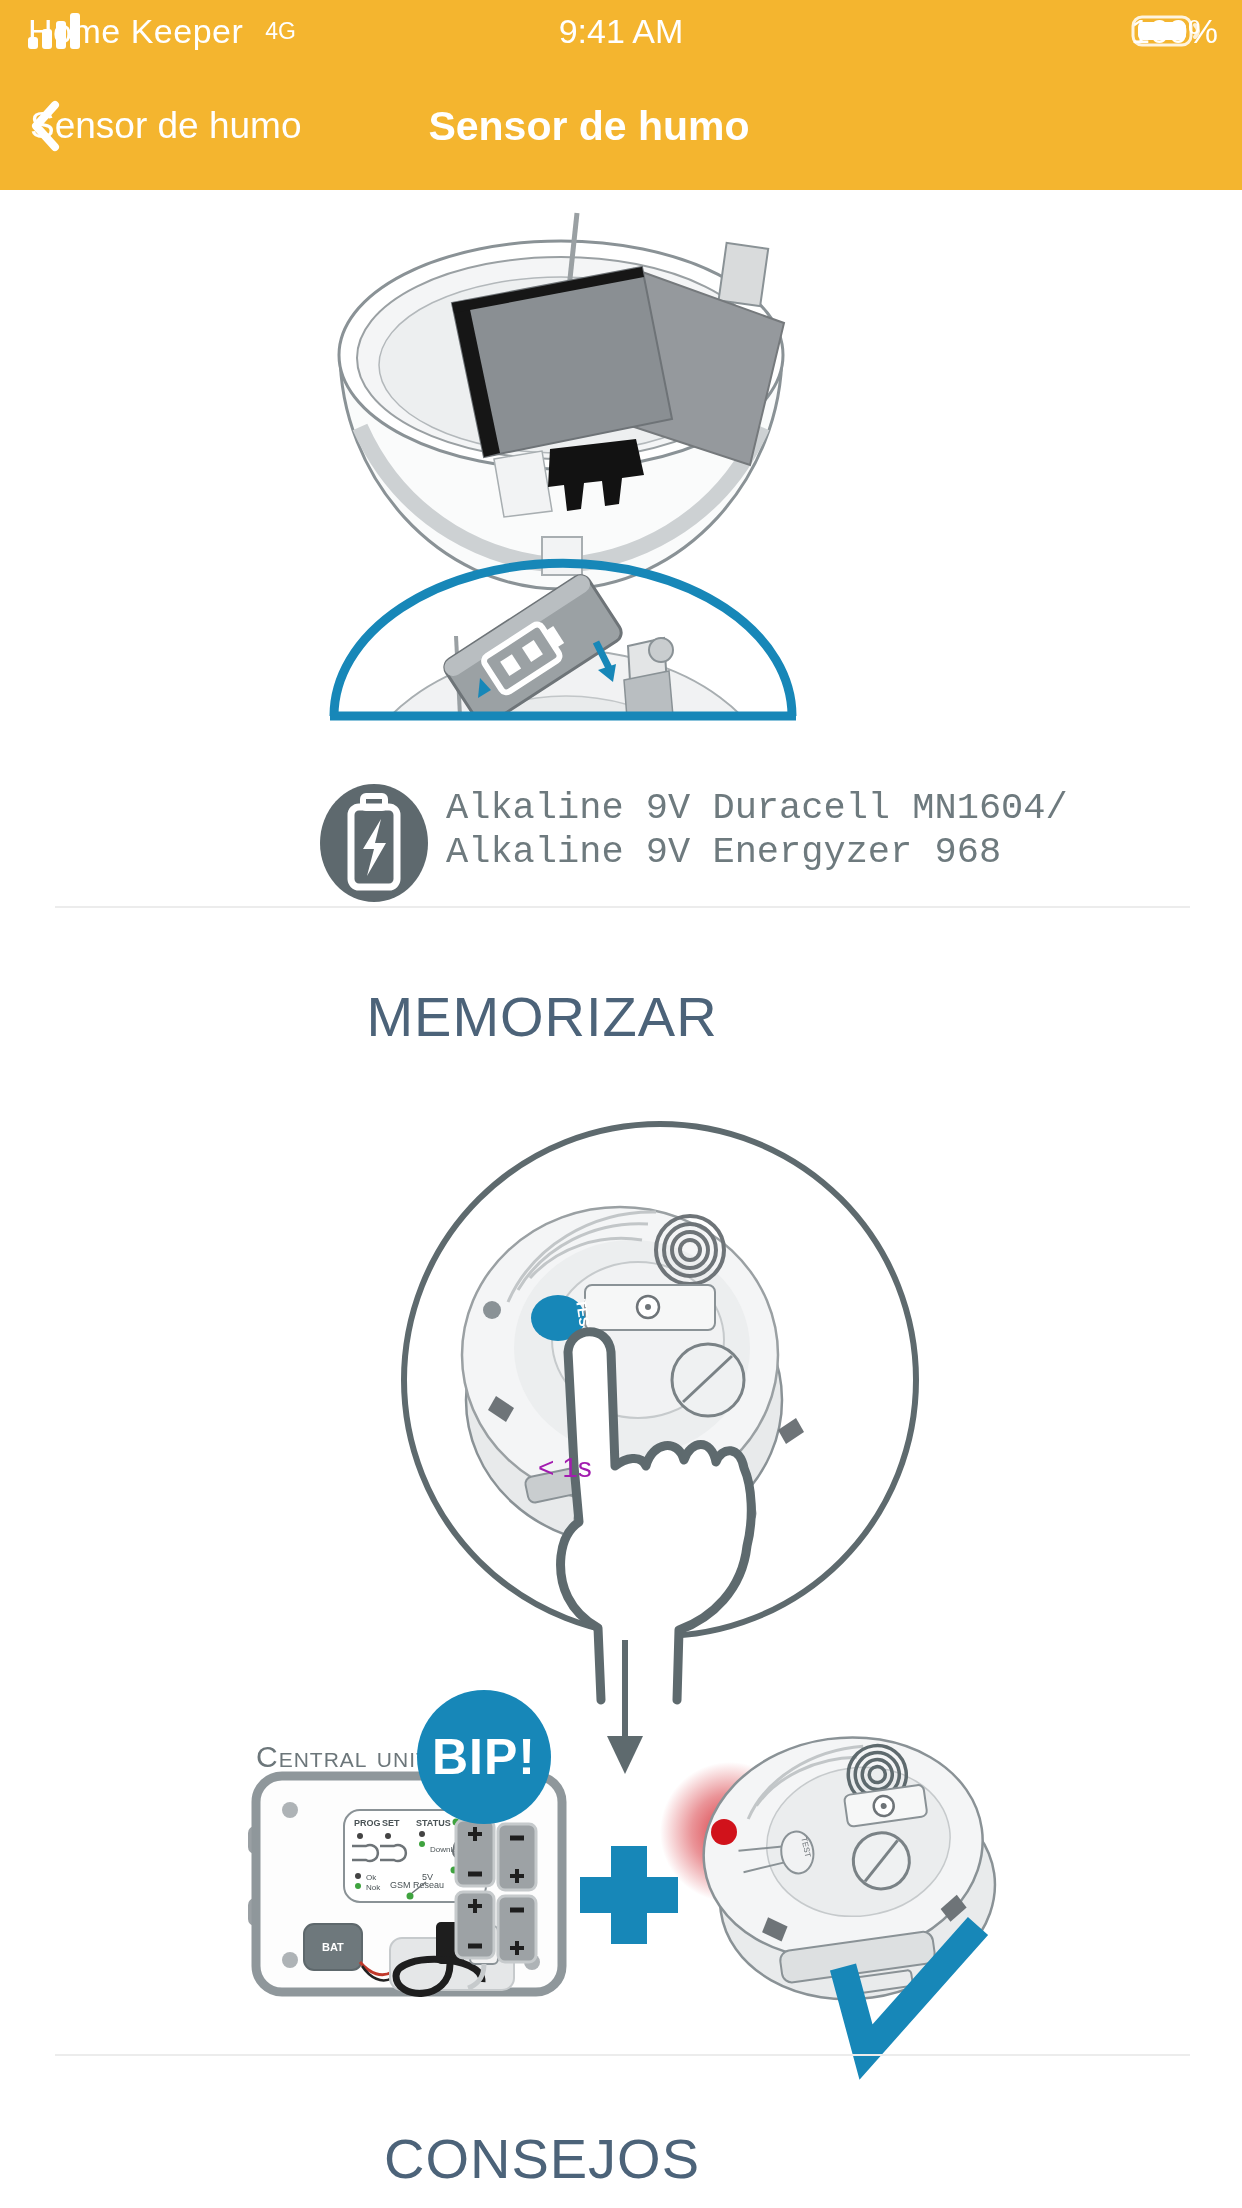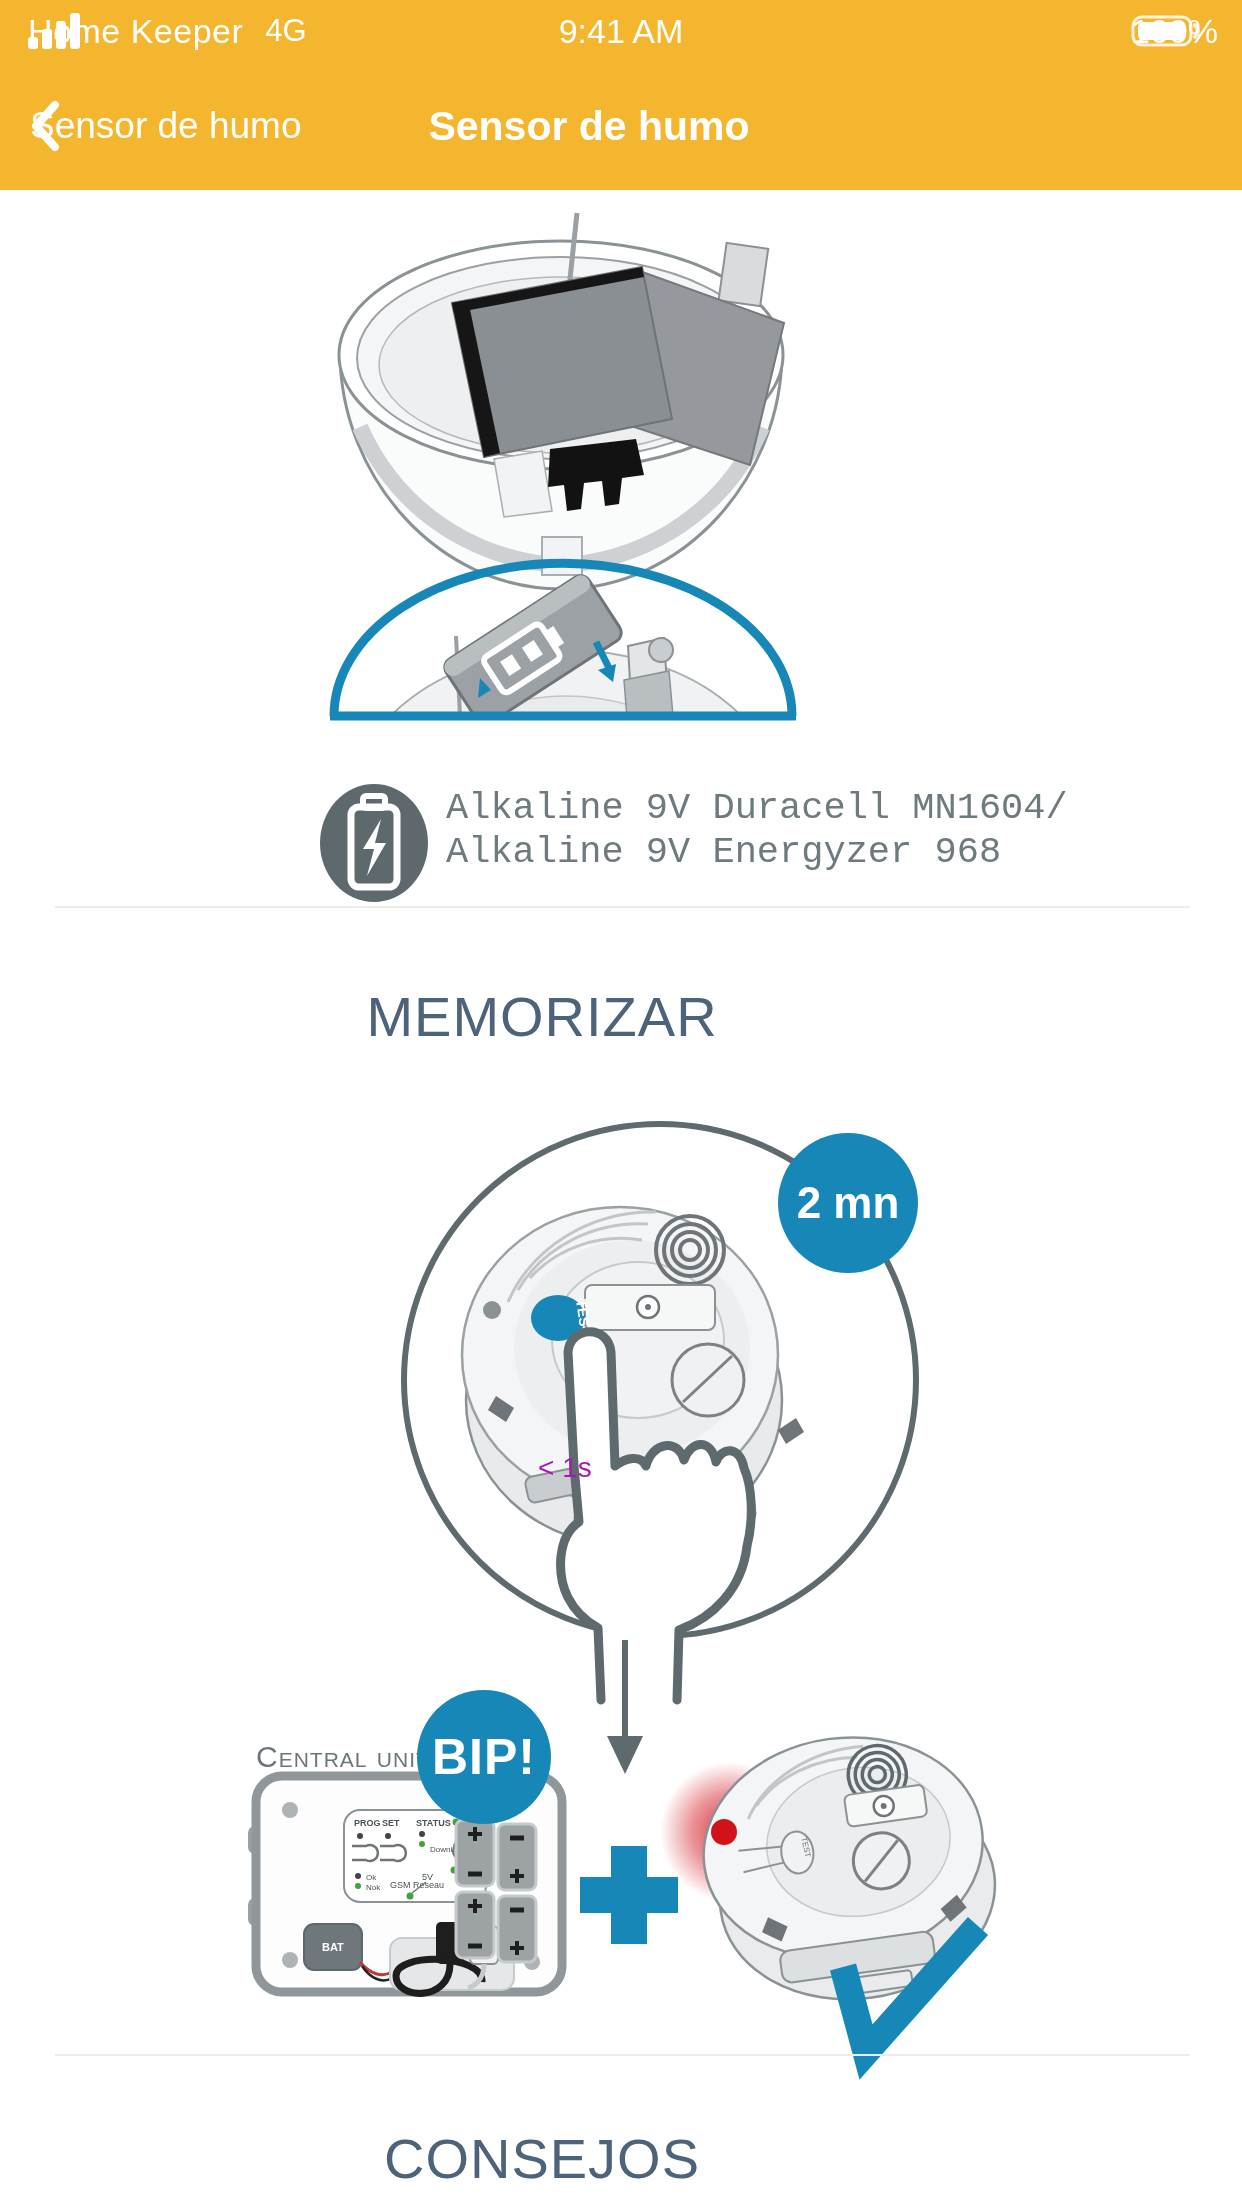--- a/index.html
+++ b/index.html
@@ -4,21 +4,21 @@
 <style>
   html,body{margin:0;padding:0;}
   body{width:1242px;height:2208px;background:#fff;font-family:"Liberation Sans",sans-serif;overflow:hidden;}
   .screen{position:relative;width:1242px;height:2208px;background:#fff;overflow:hidden;}
 
   
   .topbar{position:absolute;left:0;top:0;width:1242px;height:190px;background:#F4B52F;}
   .statusbar{position:absolute;left:0;top:0;width:1242px;height:62px;display:flex;align-items:center;color:#fff;}
   .status-left{position:absolute;left:28px;top:0;height:62px;display:flex;align-items:center;gap:12px;}
   .carrier{font-size:34px;font-weight:400;letter-spacing:.5px;}
-  .network{font-size:31px;font-weight:400;margin-left:10px;}
+  .network{font-size:23px;font-weight:400;margin-left:10px;}
   .status-time{position:absolute;left:0;right:0;top:0;height:62px;display:flex;align-items:center;justify-content:center;font-size:34px;font-weight:400;}
   .status-right{position:absolute;right:24px;top:0;height:62px;display:flex;align-items:center;gap:10px;}
   .battery-pct{font-size:34px;font-weight:400;}
   .navbar{position:absolute;left:0;top:62px;width:1178px;height:128px;}
   .back-group{position:absolute;left:30px;top:0;height:128px;display:flex;align-items:center;gap:22px;cursor:pointer;}
   .back-label{color:#fff;font-size:37px;font-weight:400;}
   .nav-title{position:absolute;left:0;right:0;top:0;height:128px;display:flex;align-items:center;justify-content:center;color:#fff;font-size:41px;font-weight:700;}
 
   
   .battery-text{position:absolute;left:446px;top:786px;color:#6E7A7E;font-size:37px;line-height:44px;font-family:Liberation Mono, monospace;}
@@ -199,21 +199,20 @@
              C311,340 331,338 336,362
              C342,346 360,346 364,368
              C372,386 374,418 367,446
              C362,490 332,518 299,530 L297,600" fill="#FFFFFF" stroke="#5E6A6E" stroke-width="9" stroke-linejoin="round" stroke-linecap="round"></path>
 
     <g>
       <line x1="245" y1="540" x2="245" y2="642" stroke="#5E6A6E" stroke-width="6"></line>
       <polygon points="245,674 227,636 263,636" fill="#5E6A6E"></polygon>
     </g>
   </svg>
-  <div class="badge badge-2mn">2 mn</div>
   <div class="press-hint">&lt; 1s</div>
 
   <div class="central-unit-label">Central unit</div>
 
   <svg style="left:240px;top:1730px" width="760" height="350" viewBox="0 0 760 350">
     <defs>
       <radialGradient id="redglow" cx="50%" cy="50%" r="50%">
         <stop offset="0%" stop-color="rgba(209,18,27,0.85)"></stop>
         <stop offset="55%" stop-color="rgba(209,18,27,0.45)"></stop>
         <stop offset="100%" stop-color="rgba(209,18,27,0)"></stop>

